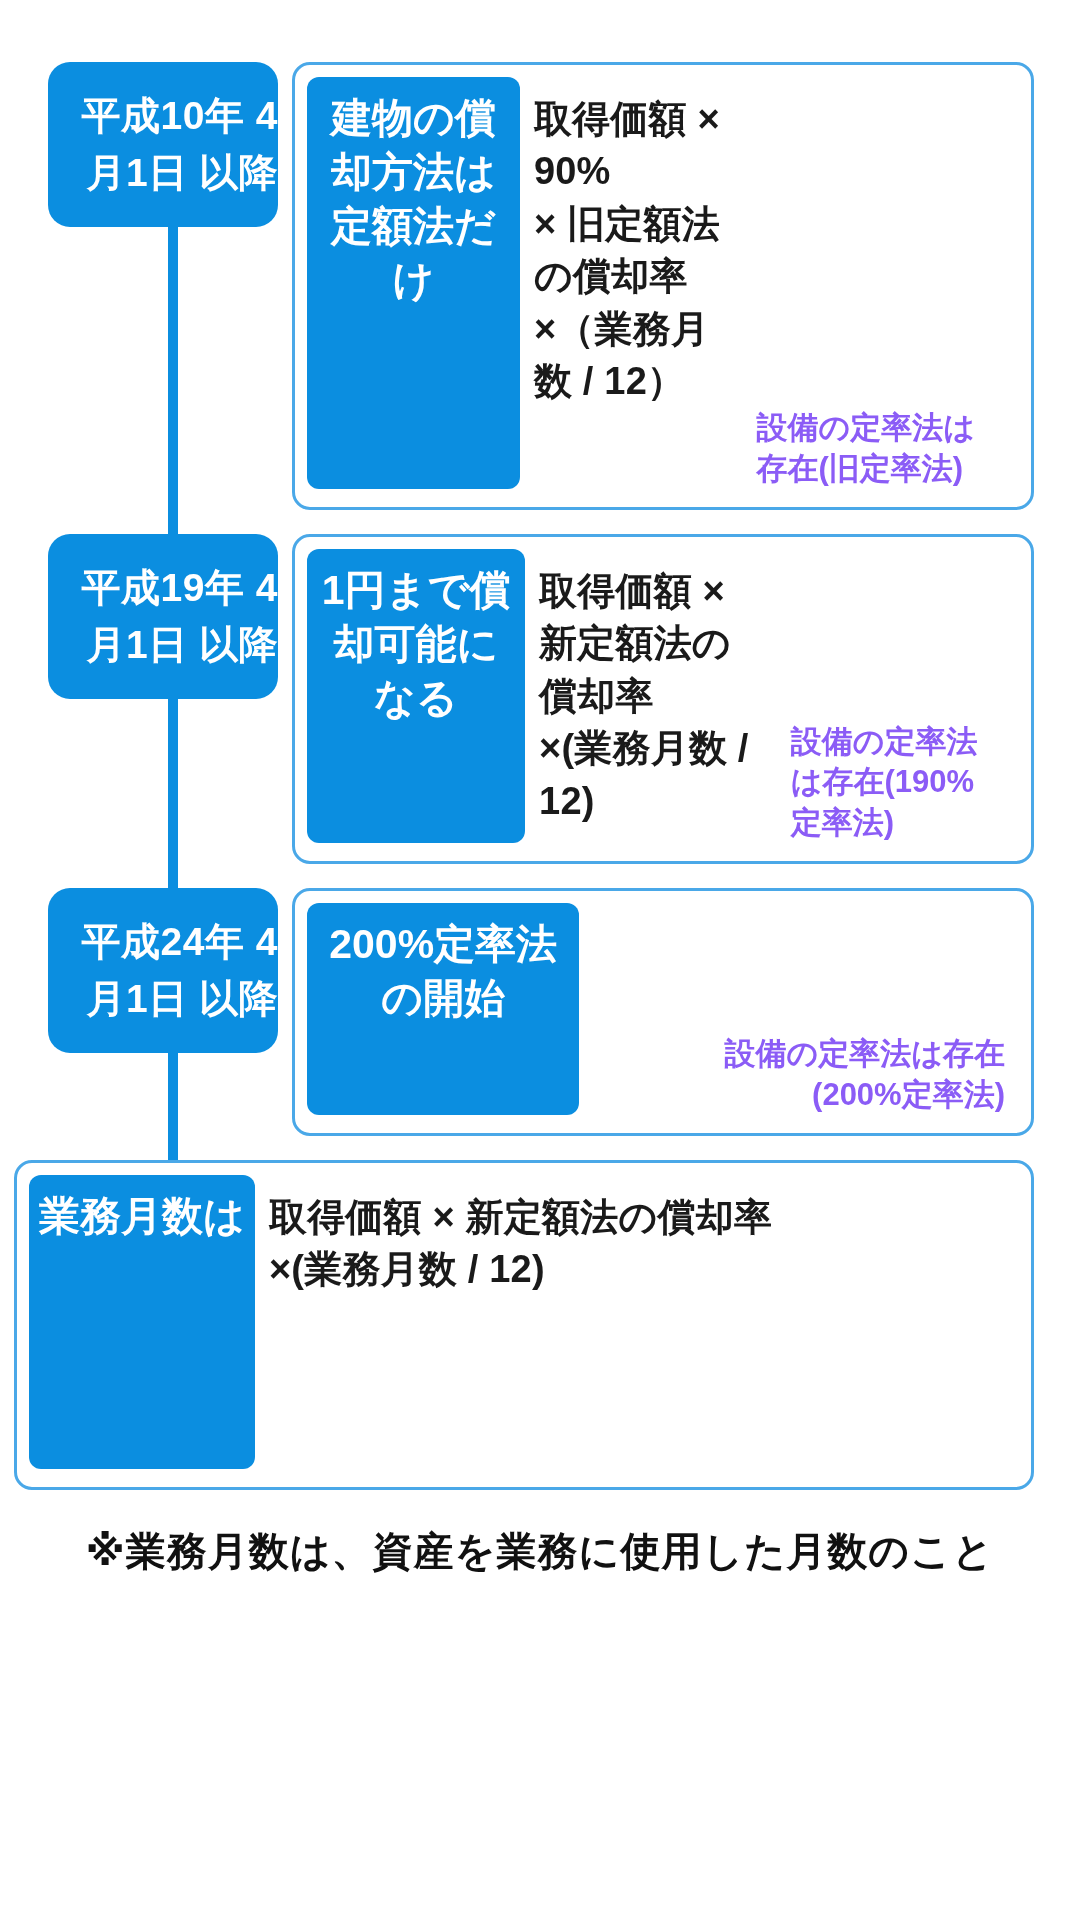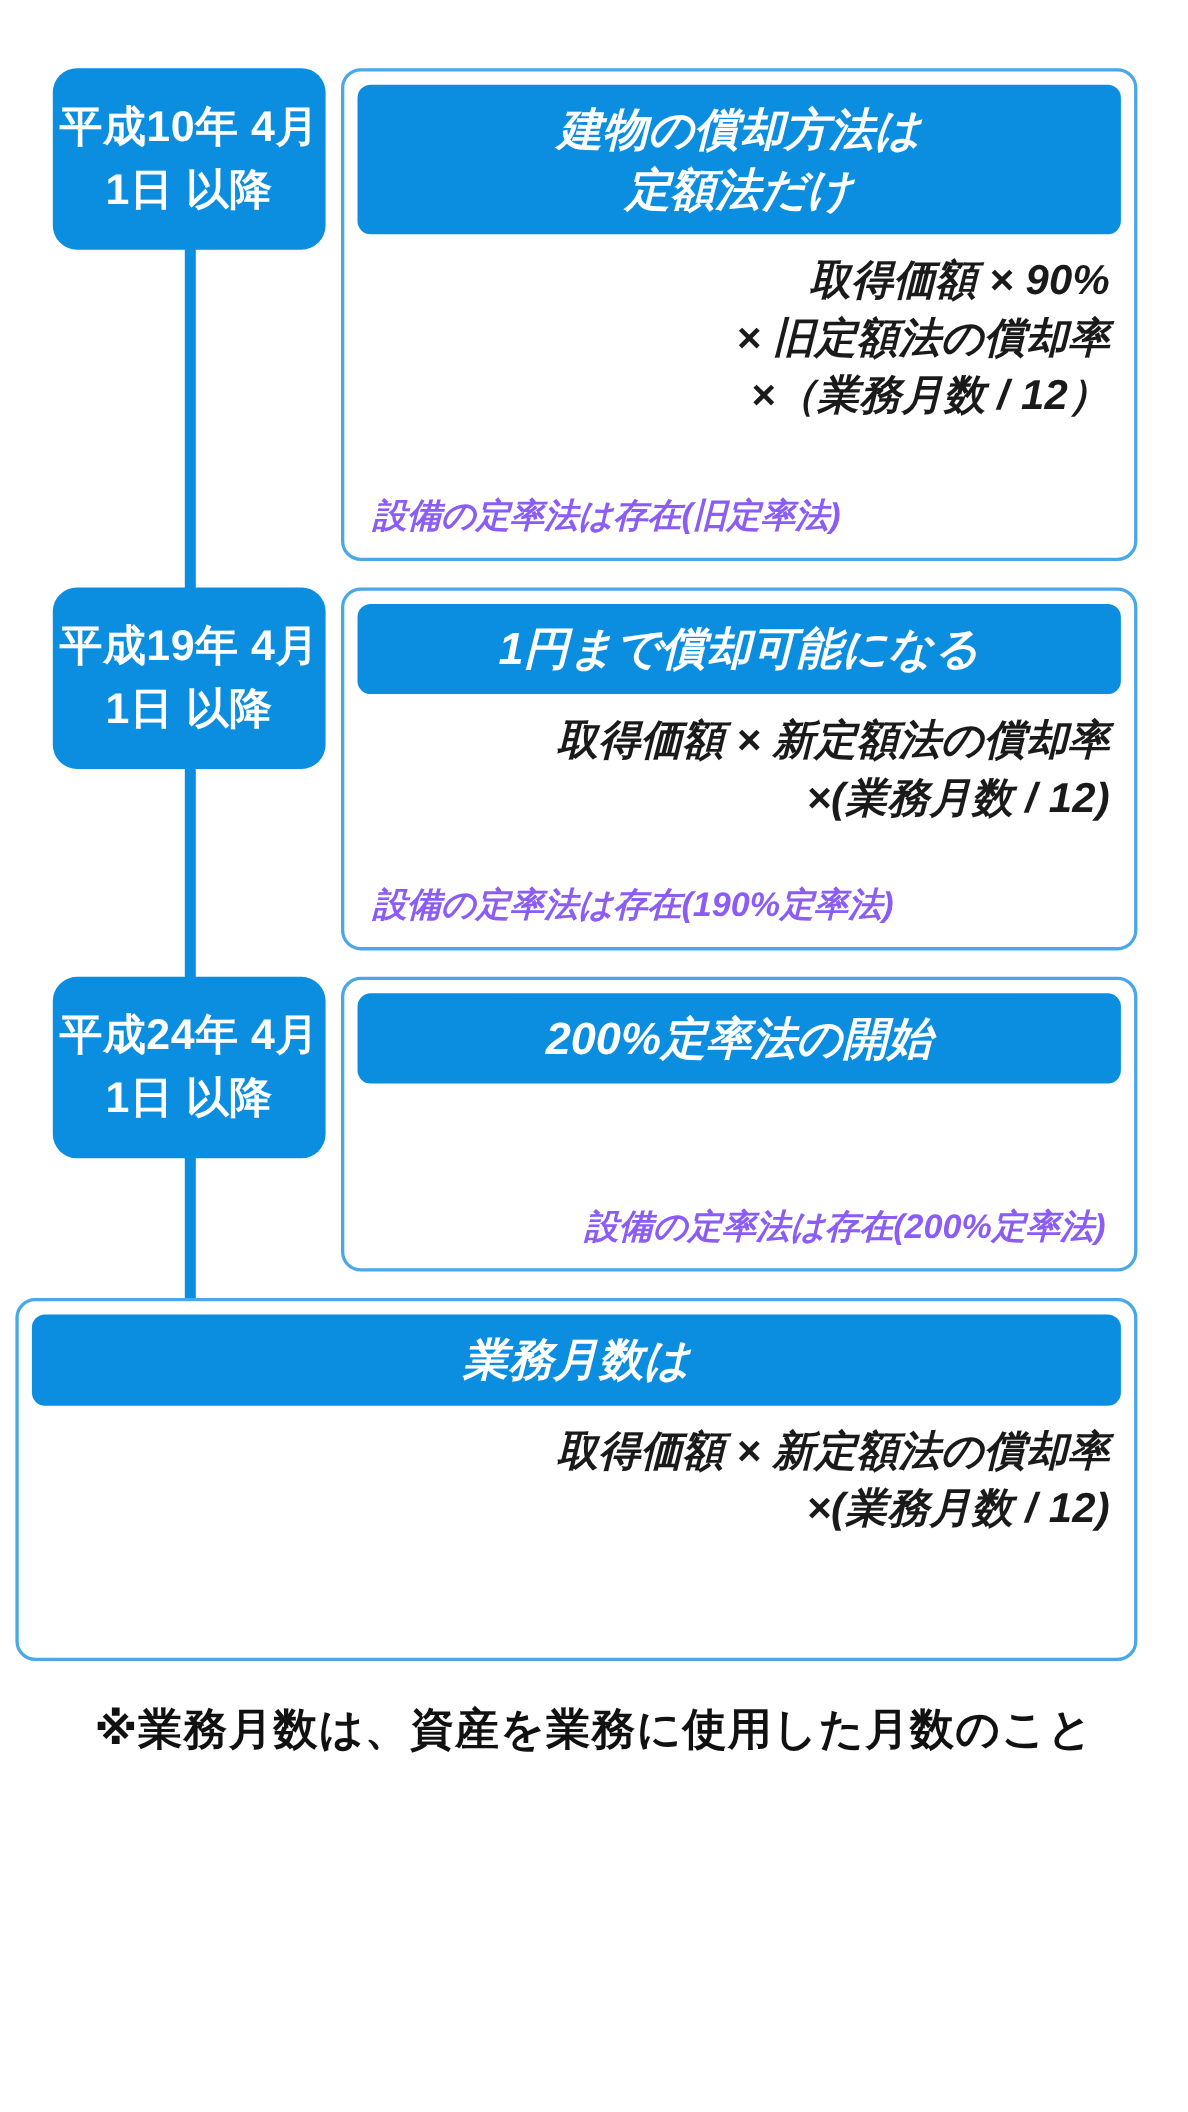--- a/index.html
+++ b/index.html
@@ -37,47 +37,46 @@
   .row {
     position: relative;
     display: flex;
     align-items: flex-start;
     margin-bottom: 24px;
     z-index: 1;
   }
 
   .date-pill {
     flex: 0 0 auto;
-    width: 248px;
+    width: 230px;
     margin-left: 48px;
     background: #0b8ee0;
     border-radius: 22px;
     color: #ffffff;
     font-weight: bold;
     font-size: 39px;
     line-height: 1.45;
-    text-align: center;
+    text-align: right;
     padding: 26px 0 26px 0;
     box-sizing: border-box;
     letter-spacing: 0.5px;
   }
 
   .card {
     flex: 1 1 auto;
     margin-left: 14px;
     margin-right: 46px;
     border: 3px solid #4aa8e8;
     border-radius: 18px;
     background: #ffffff;
     box-sizing: border-box;
     padding: 12px 12px 18px 12px;
     min-height: 120px;
     display: flex;
-    flex-direction: column;
-    font-style: italic;
+    flex-direction: row;
   }
 
   .card-header {
     background: #0b8ee0;
     color: #ffffff;
     border-radius: 12px;
     font-weight: bold;
     font-size: 41px;
     line-height: 1.32;
     text-align: center;
@@ -86,21 +85,20 @@
   }
 
   .card-body {
     font-size: 38px;
     font-weight: bold;
     line-height: 1.38;
     color: #1a1a1a;
     padding: 16px 10px 0 14px;
     white-space: pre-line;
     letter-spacing: 0.2px;
-    text-align: right;
   }
 
   .card-note {
     color: #8b5cf6;
     font-weight: bold;
     font-size: 31px;
     line-height: 1.3;
     padding: 0 14px;
     margin-top: auto;
     white-space: pre-line;

